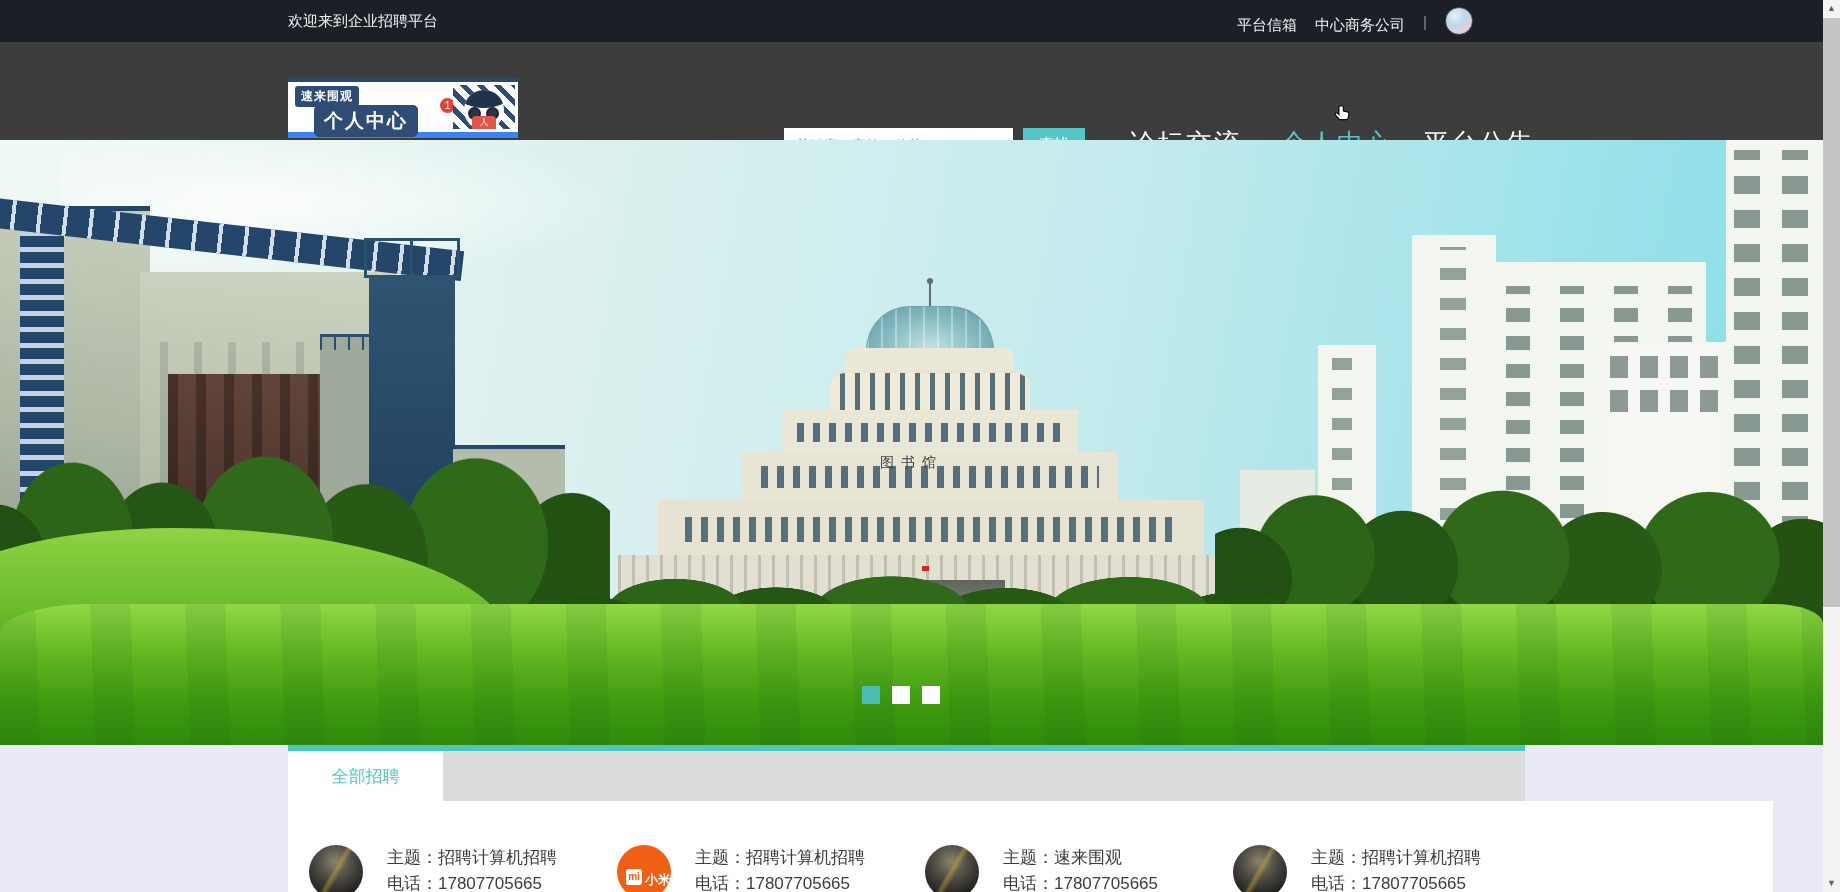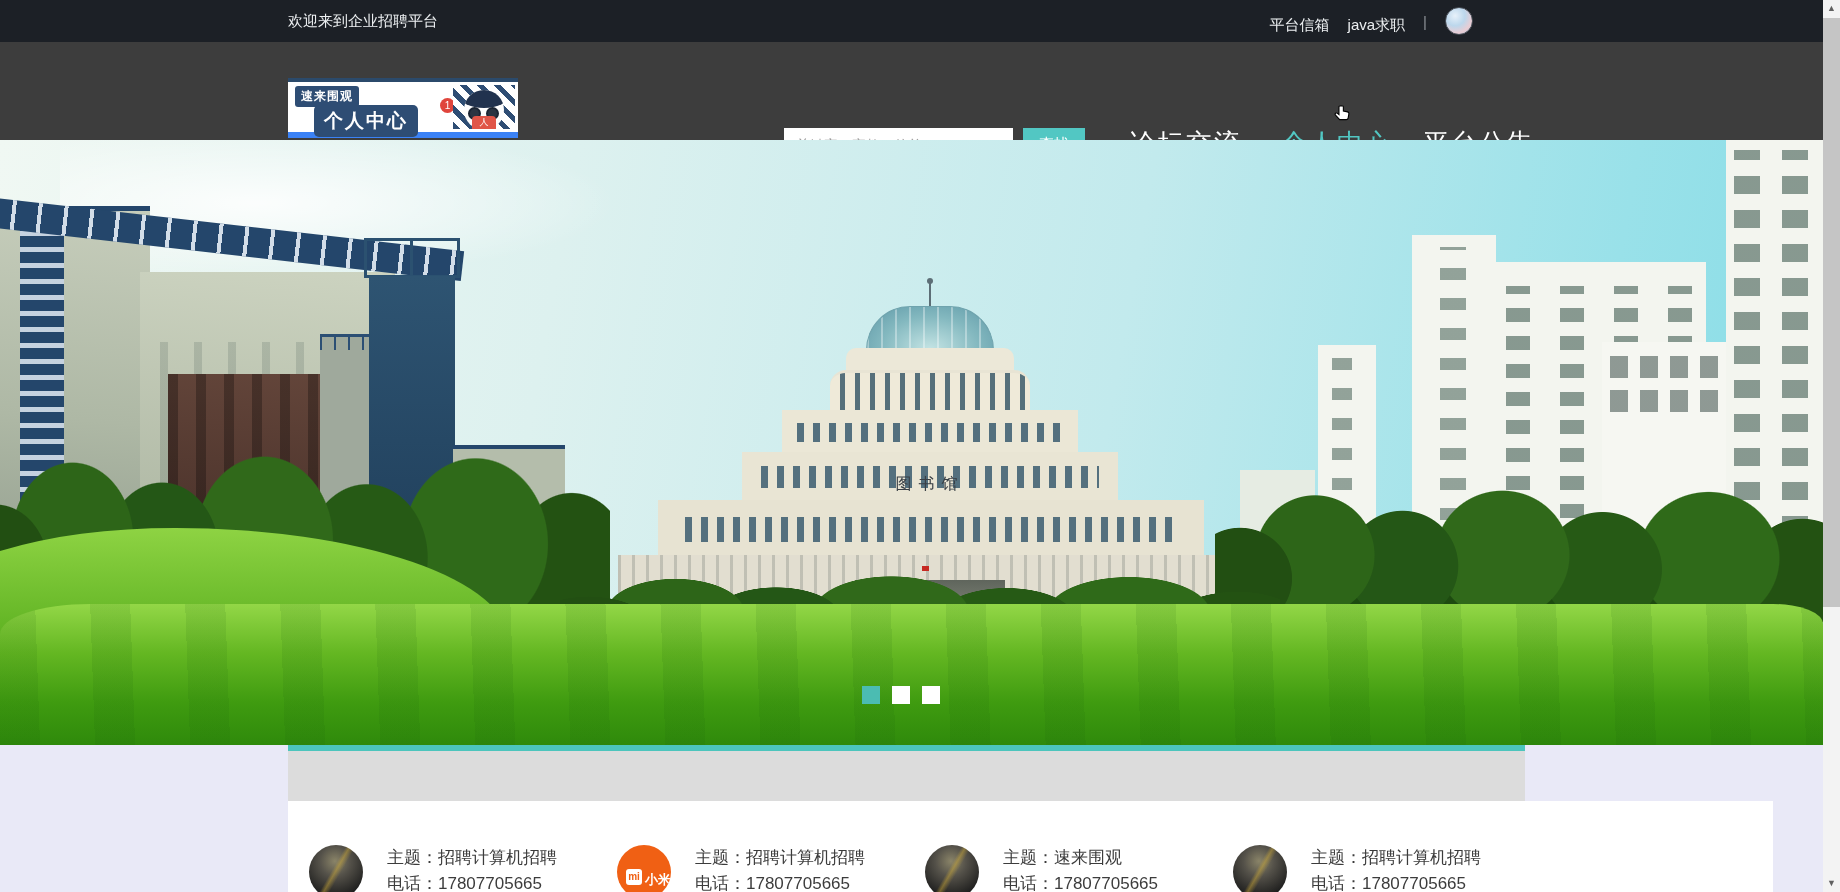--- a/index.html
+++ b/index.html
@@ -87,21 +87,21 @@
   .colonnade{left:830px;top:230px;width:200px;height:40px;border-radius:16px 16px 0 0;border-top:3px solid #e8e4d4;
              background:repeating-linear-gradient(90deg,#efead9 0 10px,#56707b 10px 15px);}
   .tier{background:#ebe7d6;}
   .tier2{left:782px;top:270px;width:296px;height:42px;}
   .tier3{left:742px;top:312px;width:376px;height:48px;background:#e9e5d4;}
   .tier4{left:658px;top:360px;width:546px;height:55px;background:#e7e3d2;}
   .tier5{left:618px;top:415px;width:626px;height:55px;background:#e2ded0;
          background-image:repeating-linear-gradient(90deg,rgba(90,100,95,.25) 0 3px,transparent 3px 14px);}
   .band{position:absolute;left:5%;right:5%;top:30%;height:46%;
         background-image:repeating-linear-gradient(90deg,#54707e 0 7px,transparent 7px 16px);}
-  .lib-sign{left:880px;top:314px;width:100px;text-align:center;font-size:16px;letter-spacing:7px;color:#3a4046;margin-top:20px;}
+  .lib-sign{left:880px;top:314px;width:100px;font-size:14px;letter-spacing:7px;color:#3a4046;}
   .entrance{left:855px;top:440px;width:150px;height:30px;background:linear-gradient(180deg,#5f655c,#7d8276);}
   .flag{left:922px;top:426px;width:7px;height:5px;background:#c62a22;}
 
   
   .white-b{background:#f3f5ef;}
   .rTowerSmall{left:1318px;top:205px;width:58px;height:265px;}
   .rTowerMid{left:1412px;top:95px;width:84px;height:375px;}
   .vwin{position:absolute;top:12px;bottom:0;background-image:repeating-linear-gradient(0deg,rgba(50,80,68,.5) 0 12px,transparent 12px 30px);}
   .rTowerSmall .vwin{left:14px;width:20px;}
   .rTowerMid .vwin{left:28px;width:26px;}
@@ -174,21 +174,21 @@
 </style>
 </head>
 <body>
 
 <div class="stage">
 
   <div class="topbar">
     <div class="topbar-welcome">欢迎来到企业招聘平台</div>
     <div class="topbar-right">
       <span class="topbar-link">平台信箱</span>
-      <span class="topbar-link">java求职</span>
+      <span class="topbar-link">中心商务公司</span>
       <span class="topbar-sep">|</span>
       <span class="topbar-avatar"></span>
     </div>
   </div>
 
   <div class="navbar">
     <div class="logo">
       <span class="logo-tag">速来围观</span>
       <span class="logo-title">个人中心</span>
       <span class="logo-badge">1</span>
@@ -281,20 +281,21 @@
   </div>
 
   <div class="abs cursor">
     <svg viewBox="0 0 24 24" width="22" height="22">
       <path d="M9 2c-.8 0-1.4.6-1.4 1.4v8.1l-1.9-1.5c-.6-.5-1.5-.4-2 .2-.5.6-.4 1.4.1 1.9l4.6 4.9h7.2c1 0 1.8-.7 2-1.7l.8-4.5c.2-1-.5-2-1.5-2.2l-4.5-1V3.4C12.4 2.6 11.8 2 11 2z" fill="#ffffff" stroke="#000000" stroke-width="1.2"></path>
     </svg>
   </div>
 
   <div class="abs tealbar"></div>
   <div class="abs tabrow">
+    <div class="tab-active">全部招聘</div>
     <div class="tab-fill"></div>
   </div>
 
   <div class="abs panel">
     <div class="cards">
 
       <div class="card">
         <div class="card-avatar av-dark"></div>
         <div class="card-lines">
           <div><span>主题：</span><span>招聘计算机招聘</span></div>

